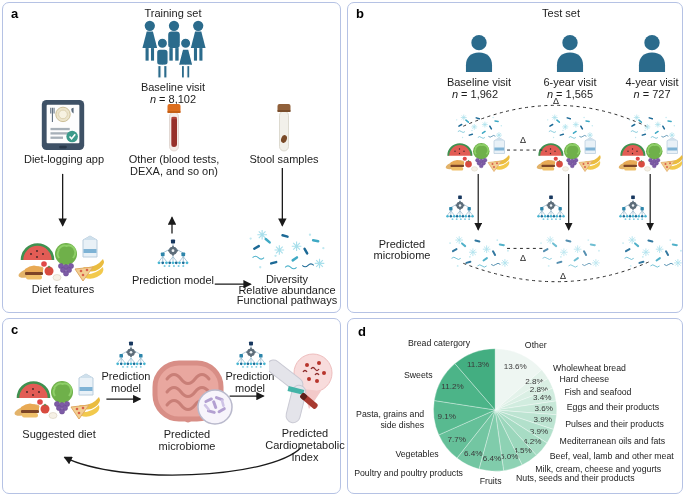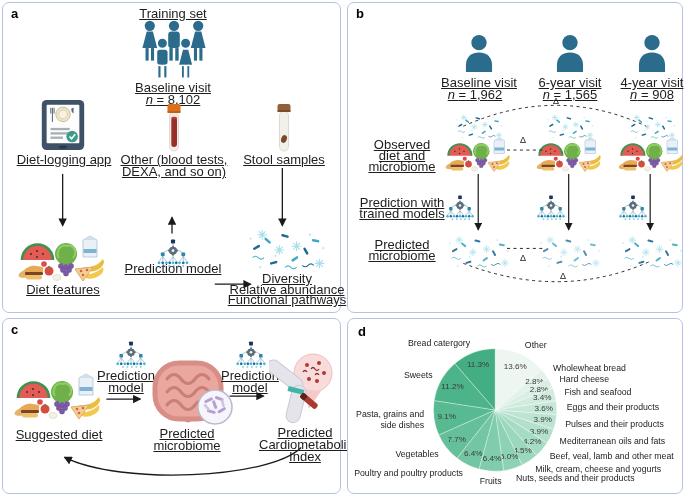--- a/index.html
+++ b/index.html
@@ -3,21 +3,21 @@
 <meta charset="utf-8">
 <style>
   html,body{margin:0;padding:0;background:#ffffff;}
   body{width:685px;height:496px;position:relative;font-family:"Liberation Sans",sans-serif;color:#1a1a1a;}
   .panel{position:absolute;border:1.5px solid #b5c2e4;border-radius:7px;background:#ffffff;box-sizing:border-box;}
   #panel-a{left:2px;top:2px;width:339px;height:311px;}
   #panel-b{left:347px;top:2px;width:336px;height:311px;}
   #panel-c{left:2px;top:318px;width:339px;height:176px;}
   #panel-d{left:347px;top:318px;width:336px;height:176px;}
   .plabel{position:absolute;left:8px;top:3px;font-size:13px;font-weight:700;color:#000;}
-  .txt{position:absolute;font-size:13px;line-height:11px;text-align:center;color:#1d1d1d;text-decoration:underline;}
+  .txt{position:absolute;font-size:11px;line-height:11px;text-align:center;color:#1d1d1d;}
   .icon{position:absolute;}
   .overlay{position:absolute;left:0;top:0;width:100%;height:100%;pointer-events:none;}
   .delta{position:absolute;font-size:9px;color:#222;}
   .pct{font-size:8.2px;fill:#3a3a3a;font-family:"Liberation Sans",sans-serif;}
   .cat{font-size:8.8px;fill:#1c1c1c;font-family:"Liberation Sans",sans-serif;}
   i{font-style:italic;}
   #defs-holder{position:absolute;width:0;height:0;overflow:hidden;}
 </style>
 </head>
 <body>
@@ -279,65 +279,58 @@
       <use href="#sym-tree"></use>
     </svg>
   <svg class="icon" style="left:14px;top:224px;" width="92" height="56" viewBox="0 0 92 56">
       <use href="#sym-food"></use>
     </svg>
   <svg class="icon" style="left:243px;top:226px;" width="82" height="44" viewBox="0 0 84 46">
       <use href="#sym-microbes"></use>
     </svg>
 
   <div class="txt" style="left:10px;top:281px;width:100px;">Diet features</div>
-  <div class="txt" style="left:110px;top:260px;width:120px;">Prediction model</div>
+  <div class="txt" style="left:110px;top:272px;width:120px;">Prediction model</div>
   <div class="txt" style="left:219px;top:271px;width:130px;line-height:10.5px;">
     <div>Diversity</div>
     <div>Relative abundance</div>
     <div>Functional pathways</div>
   </div>
 
   <svg class="overlay" viewBox="0 0 339 311" preserveAspectRatio="none">
     <g stroke="#1a1a1a" stroke-width="1.3" fill="none">
       <path d="M60 172 V224" marker-end="url(#ah)"></path>
       <path d="M281 166 V224" marker-end="url(#ah)"></path>
       <path d="M170 232 V216" marker-end="url(#ah)"></path>
       <path d="M213 283 H249" marker-end="url(#ah)"></path>
     </g>
   </svg>
 </div>
 
 <div id="panel-b" class="panel">
   <div class="plabel">b</div>
+  <div class="txt" style="left:143px;top:5px;width:140px;">Test set</div>
 
   <svg class="icon" style="left:113px;top:30px;" width="36" height="40" viewBox="0 0 40 42">
       <use href="#sym-person"></use>
     </svg>
   <svg class="icon" style="left:204px;top:30px;" width="36" height="40" viewBox="0 0 40 42">
       <use href="#sym-person"></use>
     </svg>
   <svg class="icon" style="left:286px;top:30px;" width="36" height="40" viewBox="0 0 40 42">
       <use href="#sym-person"></use>
     </svg>
 
   <div class="txt" style="left:76px;top:74px;width:110px;">Baseline visit</div>
   <div class="txt" style="left:72px;top:86px;width:110px;"><i>n</i> <span>= 1,962</span></div>
   <div class="txt" style="left:167px;top:74px;width:110px;">6-year visit</div>
   <div class="txt" style="left:167px;top:86px;width:110px;"><i>n</i> <span>= 1,565</span></div>
   <div class="txt" style="left:249px;top:74px;width:110px;">4-year visit</div>
-  <div class="txt" style="left:249px;top:86px;width:110px;"><i>n</i> <span>= 908</span></div>
-
-  <div class="txt" style="left:2px;top:136px;width:104px;">
-    <div>Observed</div>
-    <div>diet and microbiome</div>
-  </div>
-  <div class="txt" style="left:2px;top:194px;width:104px;">
-    <div>Prediction with</div>
-    <div>trained models</div>
-  </div>
+  <div class="txt" style="left:249px;top:86px;width:110px;"><i>n</i> <span>= 727</span></div>
+
   <div class="txt" style="left:2px;top:236px;width:104px;">
     <div>Predicted</div>
     <div>microbiome</div>
   </div>
 
   <svg class="icon" style="left:101px;top:111px;" width="60" height="27" viewBox="0 0 84 46">
       <use href="#sym-microbes"></use>
     </svg>
   <svg class="icon" style="left:93px;top:128px;" width="76" height="42" viewBox="0 0 92 56">
       <use href="#sym-food"></use>

